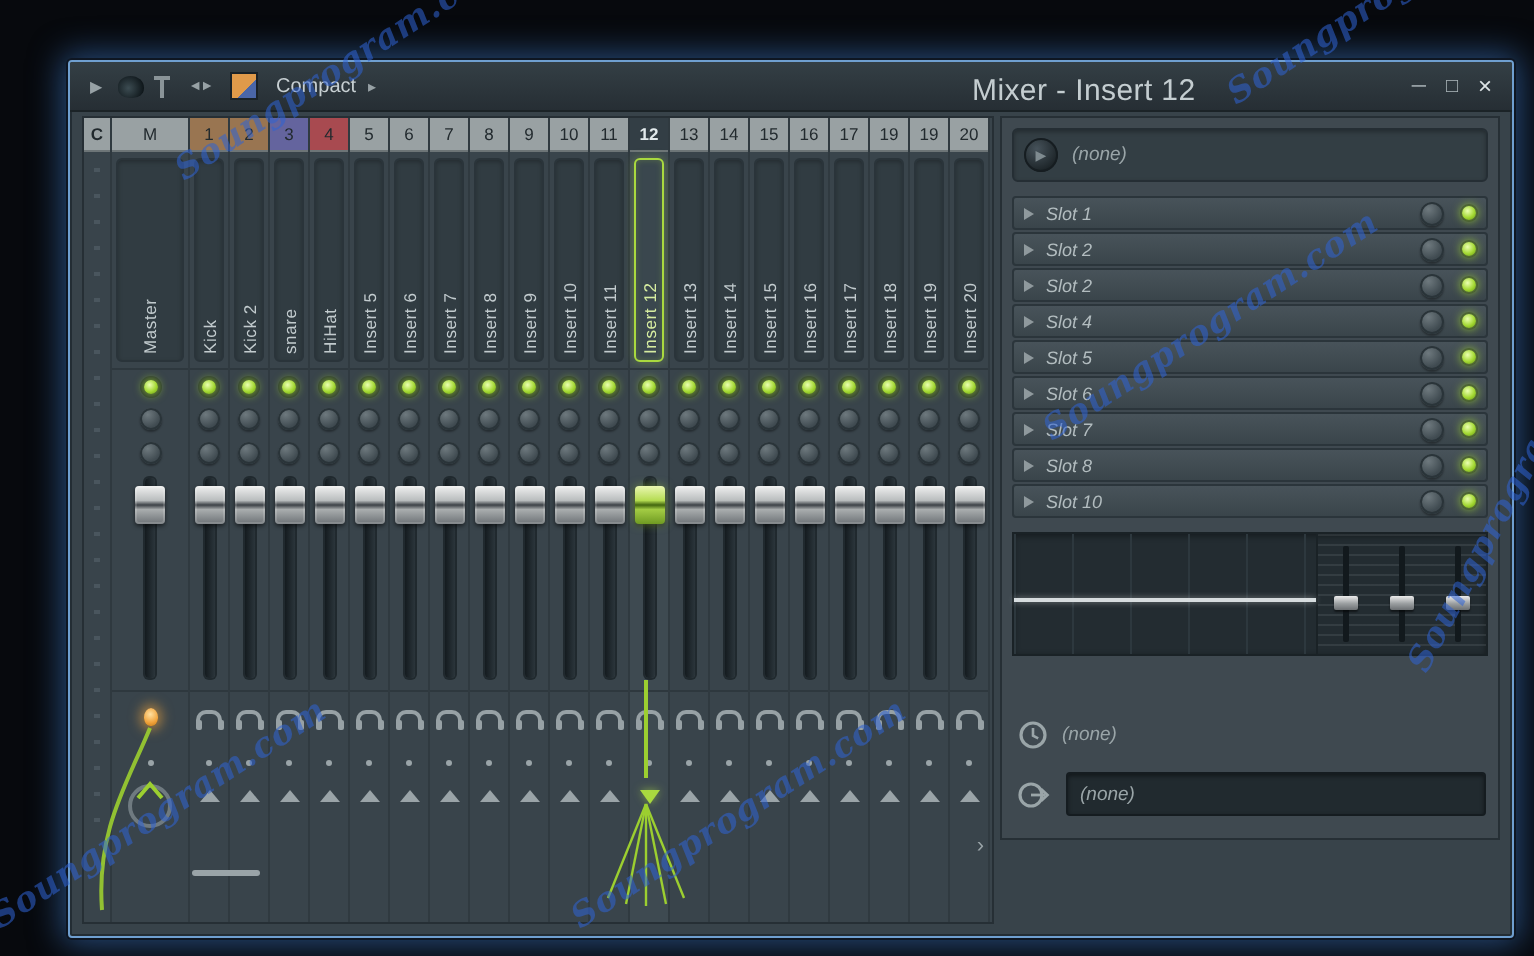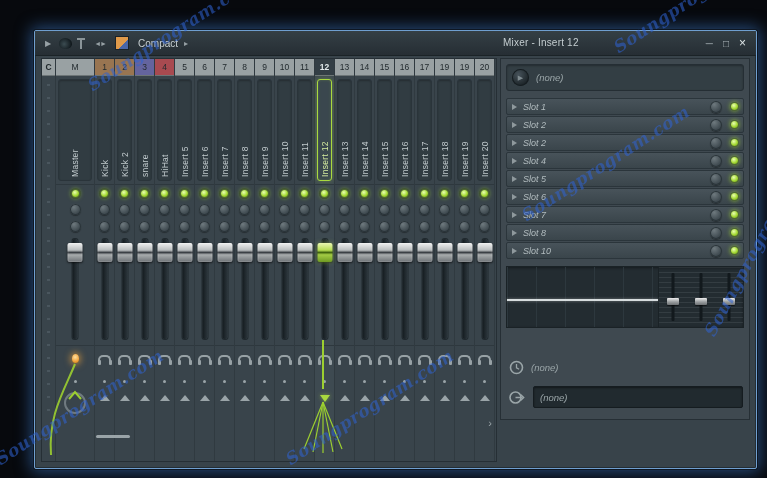--- a/index.html
+++ b/index.html
@@ -17,21 +17,21 @@
   .tb-icon{display:inline-block;margin-right:8px}
   .paw{width:13px;height:11px;border-radius:55% 60% 50% 50%;
        background:radial-gradient(circle at 40% 55%,#3c4c52,#10181c 75%)}
   .fork{width:2px;height:11px;background:#8a9498;position:relative;margin-right:12px}
   .fork::before{content:"";position:absolute;top:0;left:-3px;width:8px;height:2px;background:#8a9498}
   .tb-dock{font-size:7px;color:#97a1a5;letter-spacing:-1px;margin-right:9px}
   .tb-square{width:12px;height:12px;border:1px solid #1a2228;margin-right:9px;
              background:linear-gradient(135deg,#e09a4a 0 62%,#4a66a8 62%)}
   .tb-compact{font-size:10px;color:#c8d0d3;margin-right:6px}
   .tb-arrow2{font-size:8px;color:#97a1a5}
-  .title{position:absolute;left:468px;top:6px;font-size:10px;color:#c4cdd0;letter-spacing:.2px}
+  .title{position:absolute;left:451px;top:6px;font-size:15px;color:#c4cdd0;letter-spacing:.2px}
   .winbtns{margin-left:auto;display:flex;gap:10px;font-size:10px;color:#aeb8bc;align-items:center}
   .winbtn-close{color:#dde4e6;font-size:12px}
 
   
   .mixer{position:absolute;left:6px;top:27px;width:456px;height:404px;background:#39444b;
          border:1px solid #262f35;box-sizing:border-box;display:flex;overflow:hidden}
   .ccol{width:14px;flex:0 0 14px;border-right:1px solid #2f393f;display:flex;flex-direction:column;box-sizing:border-box}
   .chead{height:16px;flex:0 0 16px;background:#99a1a3;color:#20282c;font-size:8.5px;font-weight:bold;
          display:flex;align-items:center;justify-content:center;border-bottom:1px solid #6d7577}
   .cbody{flex:1;display:flex;justify-content:center}

